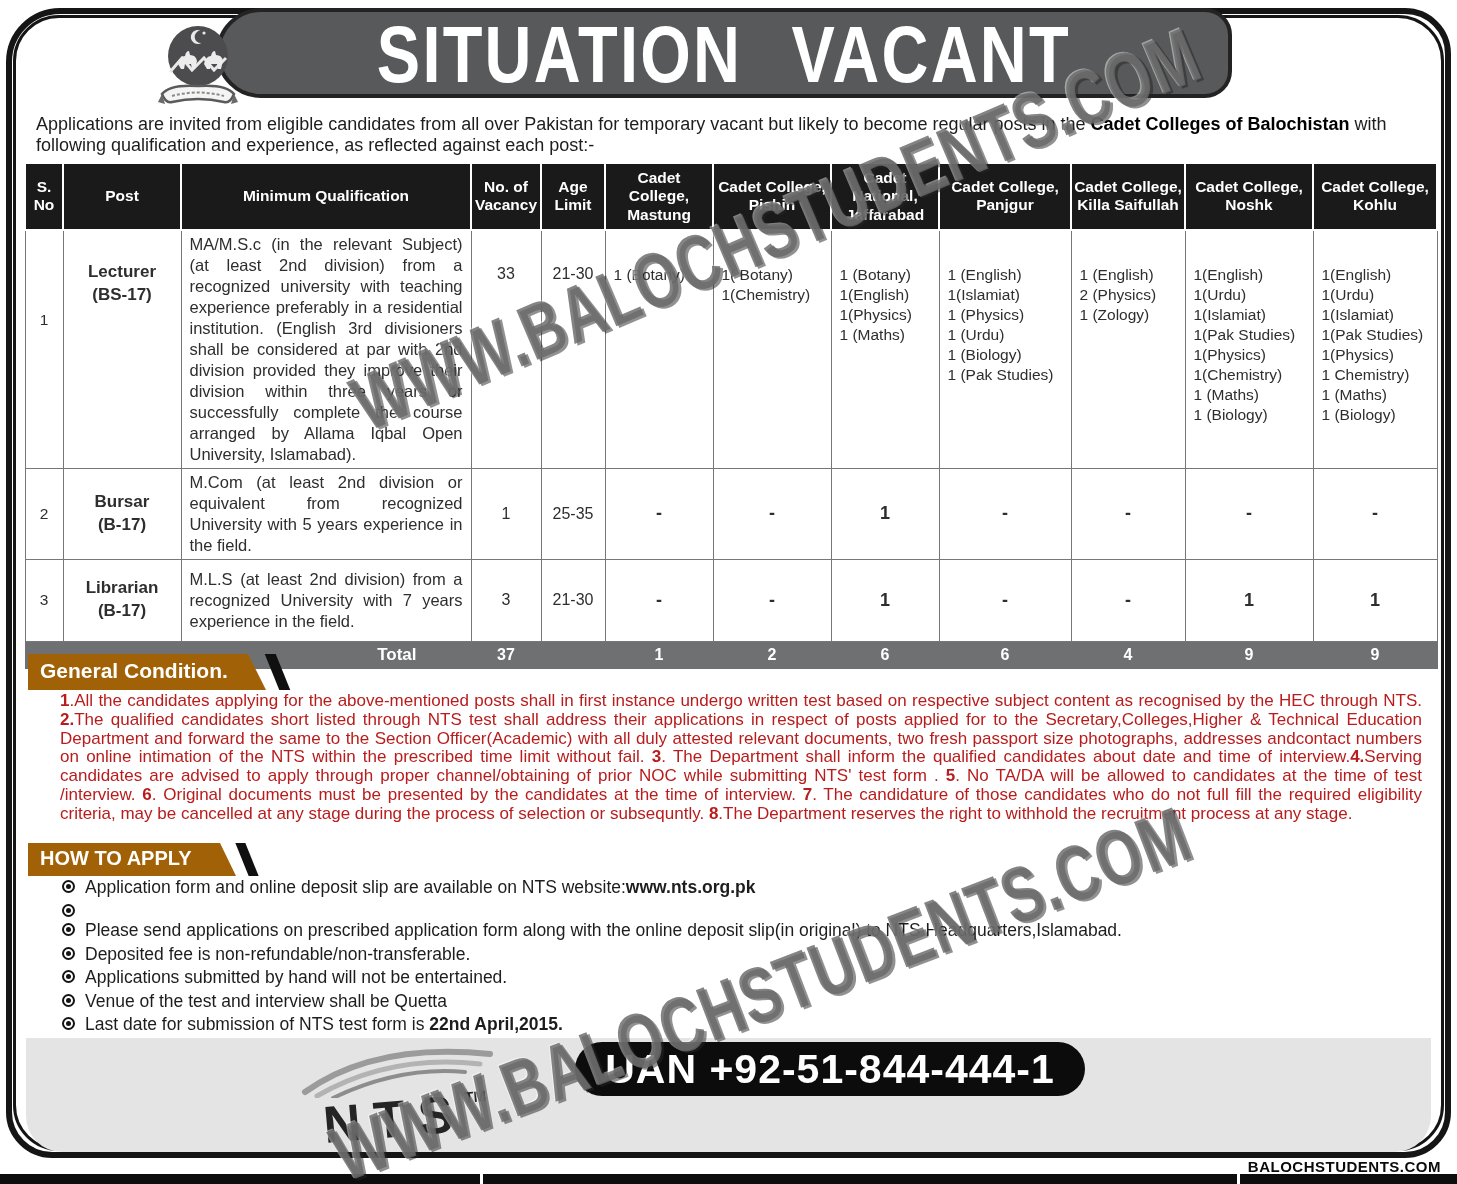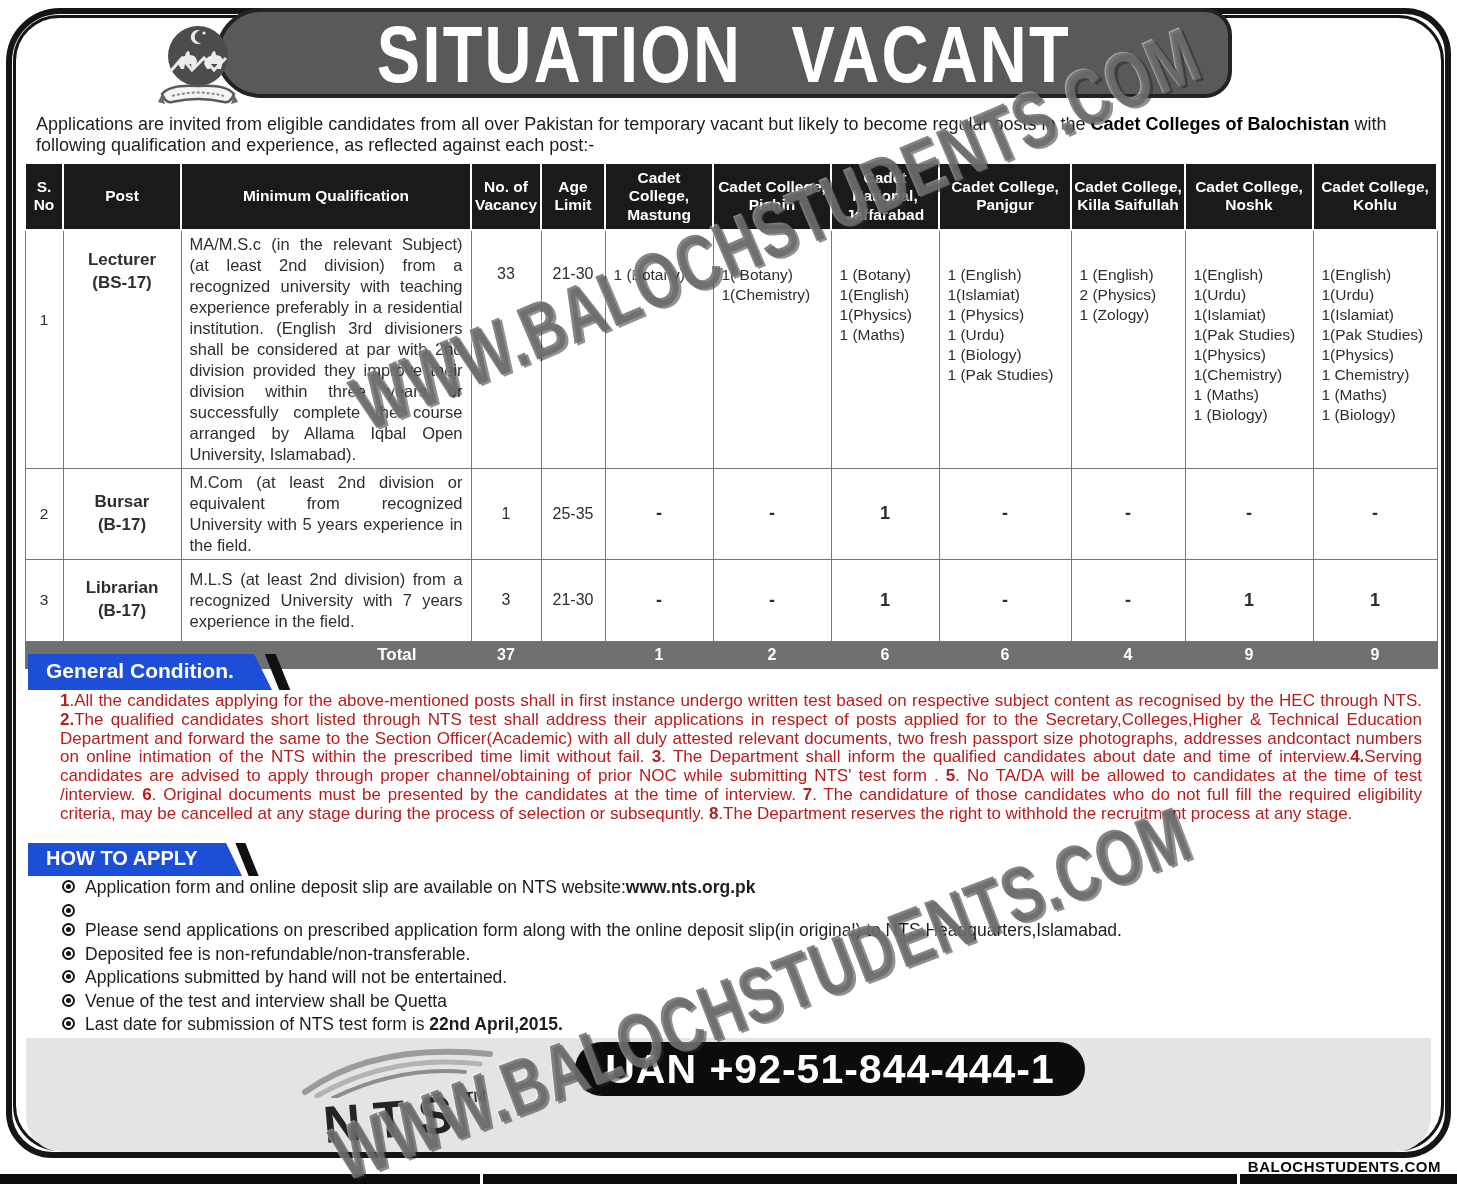--- a/index.html
+++ b/index.html
@@ -28,30 +28,30 @@
            border:2px solid #fff;padding:5px 2px;vertical-align:middle;}
   tbody td{border:1px solid #777;font-size:15.5px;color:#2e2e2e;box-sizing:border-box;}
   .c-sno{text-align:center;}
   .c-post{text-align:center;font-weight:bold;font-size:17px;line-height:1.35;}
   .c-qual{text-align:justify;padding:3px 8px;font-size:16.5px;line-height:21px;}
   .c-num,.c-age{text-align:center;font-size:16px;}
   .c-col .cl-line{line-height:20px;padding-left:7px;white-space:nowrap;}
   .c-col.dash{text-align:center;font-weight:bold;font-size:18px;}
   tr.r0 td{vertical-align:top;height:234px;}
   tr.r0 .c-sno{padding-top:80px;}
-  tr.r0 .c-post{padding-top:18px;}
+  tr.r0 .c-post{padding-top:30px;}
   tr.r0 .c-num,tr.r0 .c-age,tr.r0 .c-col{padding-top:34px;}
   tr.r1 td{vertical-align:middle;height:86px;}
   tr.r2 td{vertical-align:middle;height:82px;}
   tr.total td{background:#6f7072;color:#fff;font-weight:bold;border:1px solid #6f7072;
               height:24px;font-size:16px;text-align:center;padding:1px 0;}
   tr.total td.t-label{text-align:right;padding-right:54px;font-size:17px;}
   
-  .sec-head{position:absolute;background:#1d4ed8;color:#fff;font-weight:bold;z-index:2;
-            display:flex;align-items:center;padding-left:6px;}
+  .sec-head{position:absolute;background:#a16207;color:#fff;font-weight:bold;z-index:2;
+            display:flex;align-items:center;}
   .sec-head .txt{padding:0 6px 2px 12px;}
   .gc-head{left:28px;top:654px;width:238px;height:36px;font-size:21px;
            clip-path:polygon(0 0,calc(100% - 18px) 0,100% 100%,0 100%);}
   .hta-head{left:28px;top:843px;width:208px;height:33px;font-size:20px;
            clip-path:polygon(0 0,calc(100% - 16px) 0,100% 100%,0 100%);}
   .sec-slash{position:absolute;background:#101010;z-index:2;transform:skewX(22deg);}
   .gc-slash{left:272px;top:654px;width:11px;height:36px;}
   .hta-slash{left:242px;top:843px;width:10px;height:33px;}
   
   .gc-text{position:absolute;left:60px;top:692px;width:1362px;font-size:17px;line-height:18.8px;

